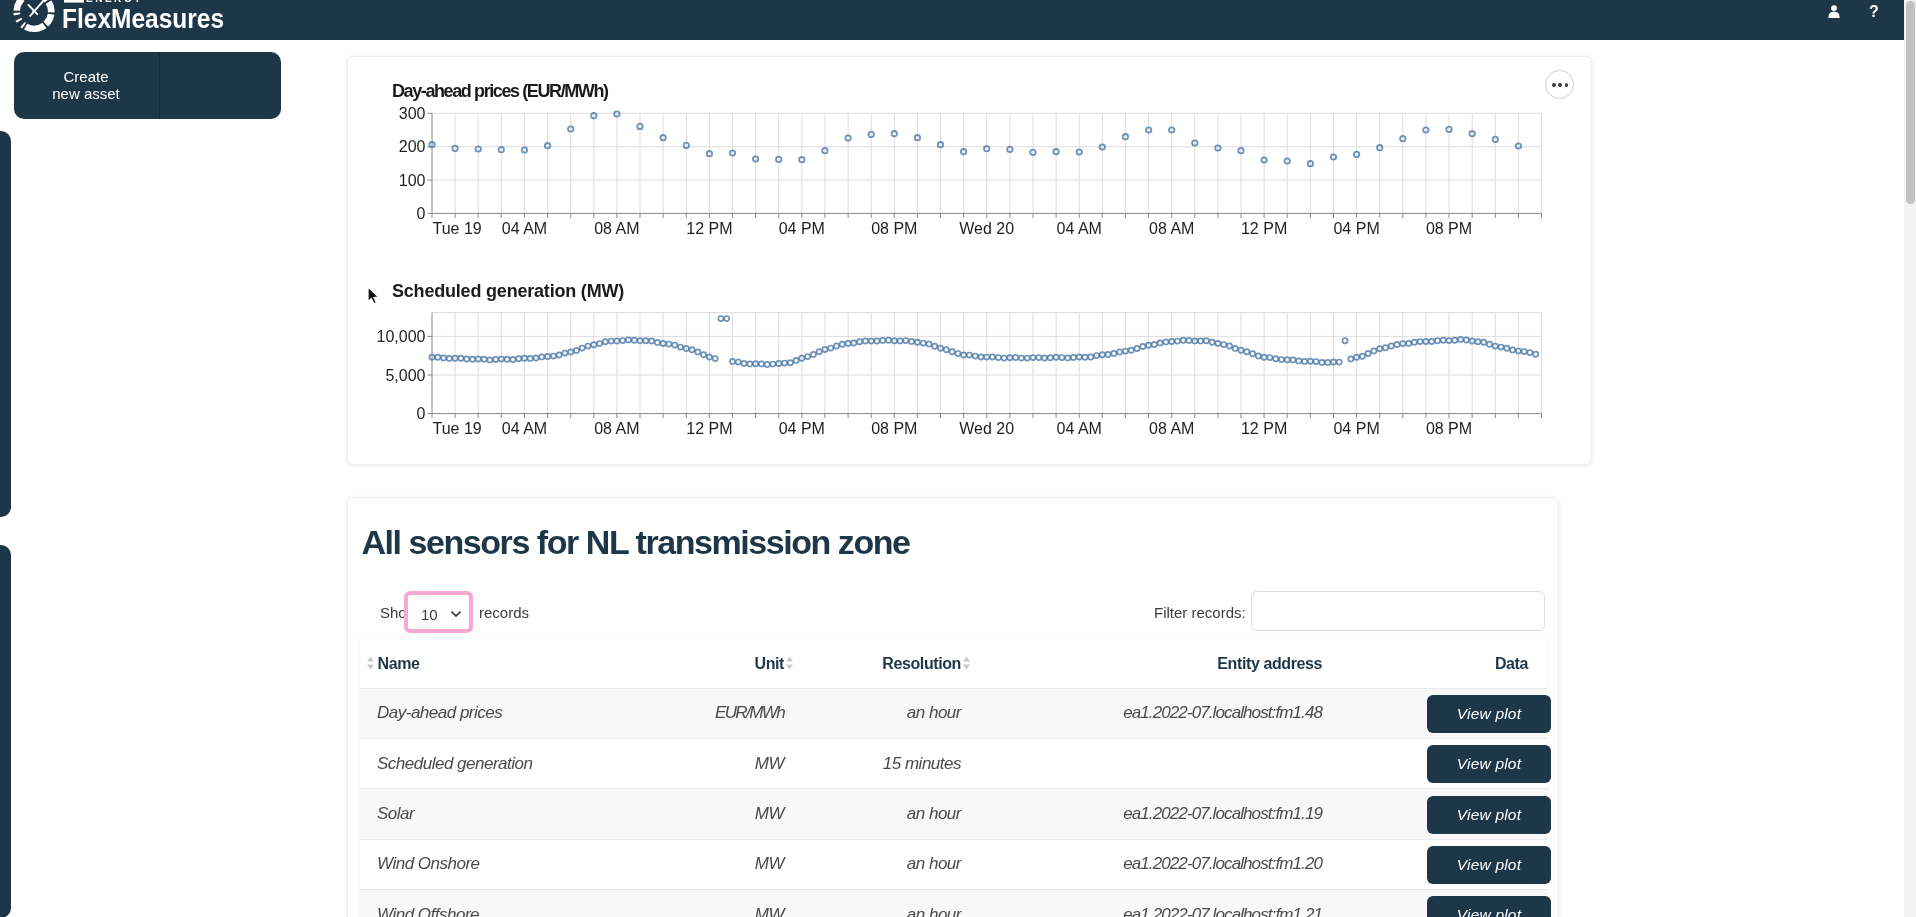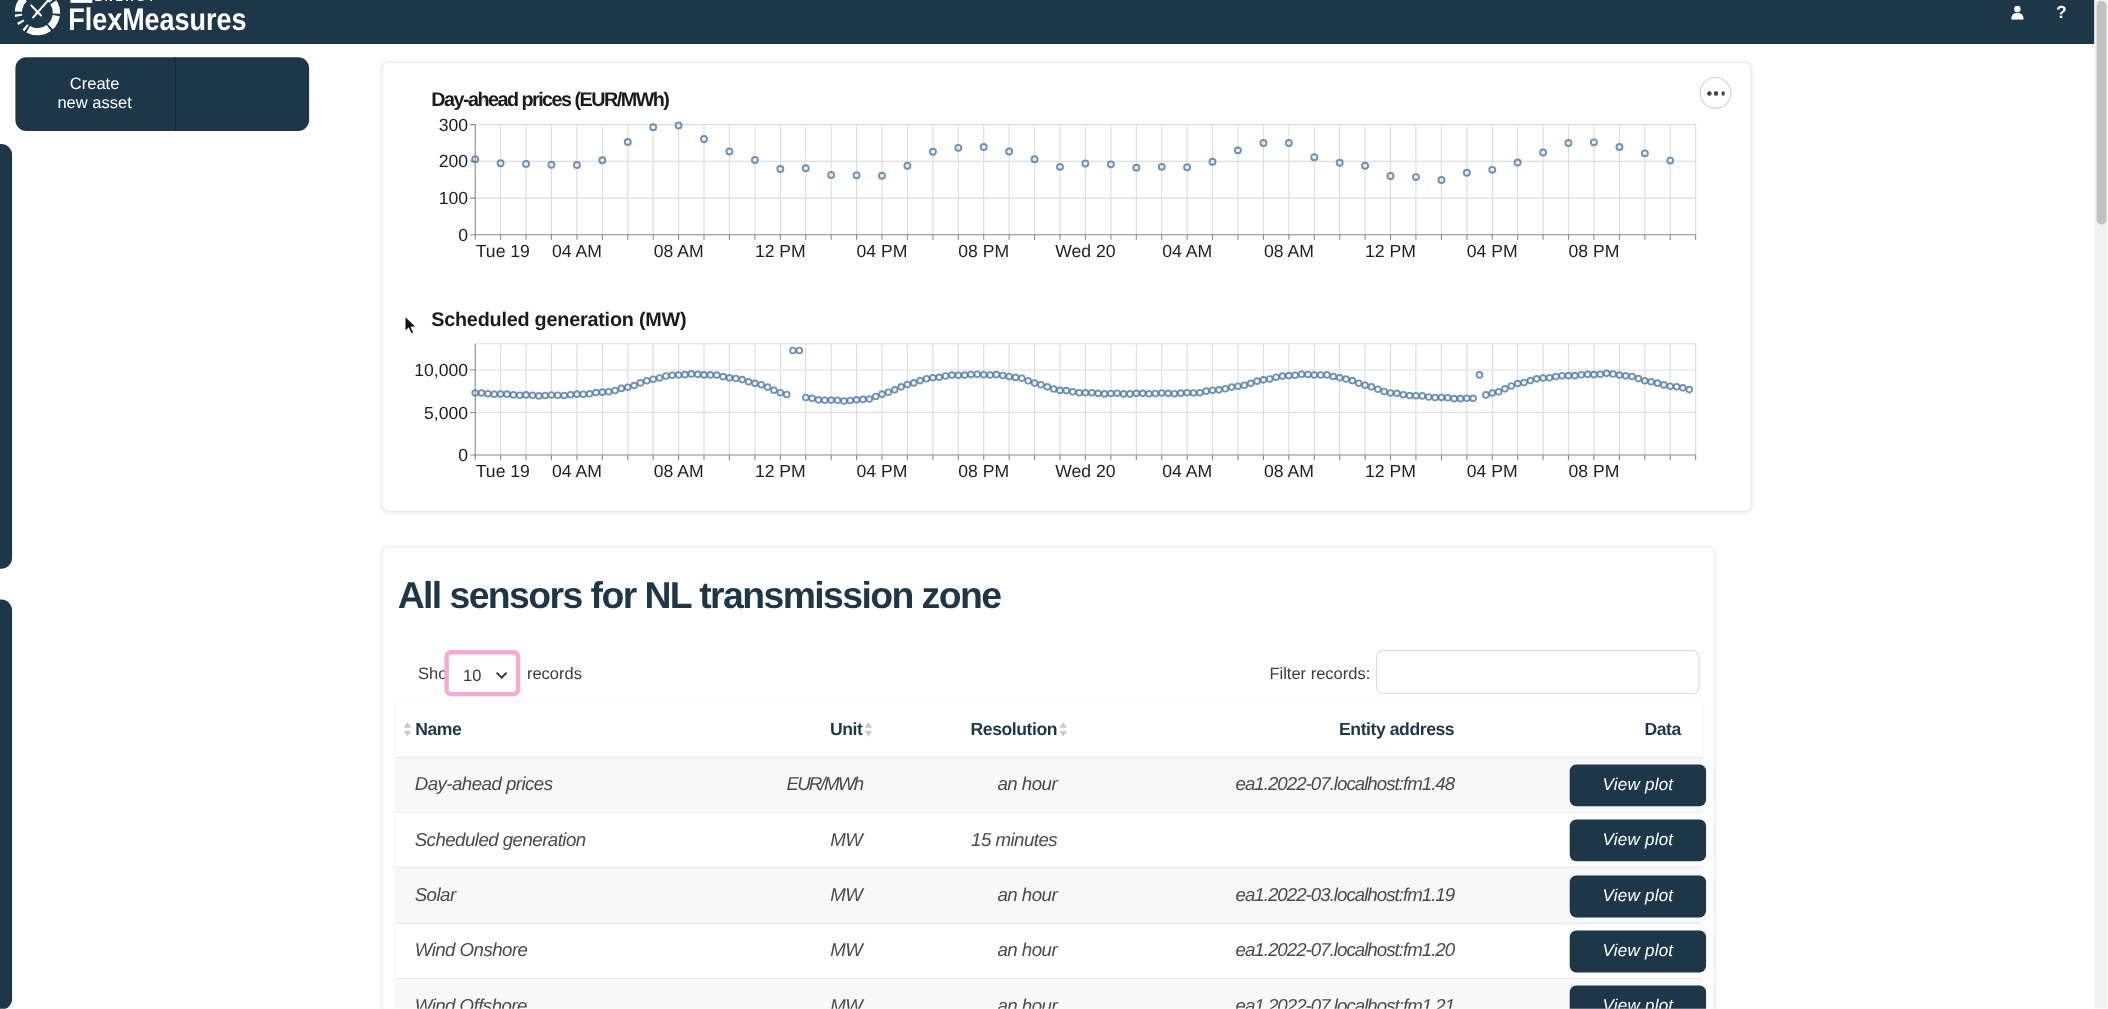--- a/index.html
+++ b/index.html
@@ -636,21 +636,21 @@
 <div class="trow" style="top:100.0px;background:#ffffff;">
   <div class="c-name">Scheduled generation</div>
   <div class="c-unit">MW</div>
   <div class="c-res">15 minutes</div>
   <div class="vbtn">View plot</div>
 </div>
 <div class="trow" style="top:150.4px;background:#f8f8f8;">
   <div class="c-name">Solar</div>
   <div class="c-unit">MW</div>
   <div class="c-res">an hour</div>
-  <div class="c-ent">ea1.2022-03.localhost:fm1.19</div>
+  <div class="c-ent">ea1.2022-07.localhost:fm1.19</div>
   <div class="vbtn">View plot</div>
 </div>
 <div class="trow" style="top:200.8px;background:#ffffff;">
   <div class="c-name">Wind Onshore</div>
   <div class="c-unit">MW</div>
   <div class="c-res">an hour</div>
   <div class="c-ent">ea1.2022-07.localhost:fm1.20</div>
   <div class="vbtn">View plot</div>
 </div>
 <div class="trow" style="top:251.2px;background:#f8f8f8;">

